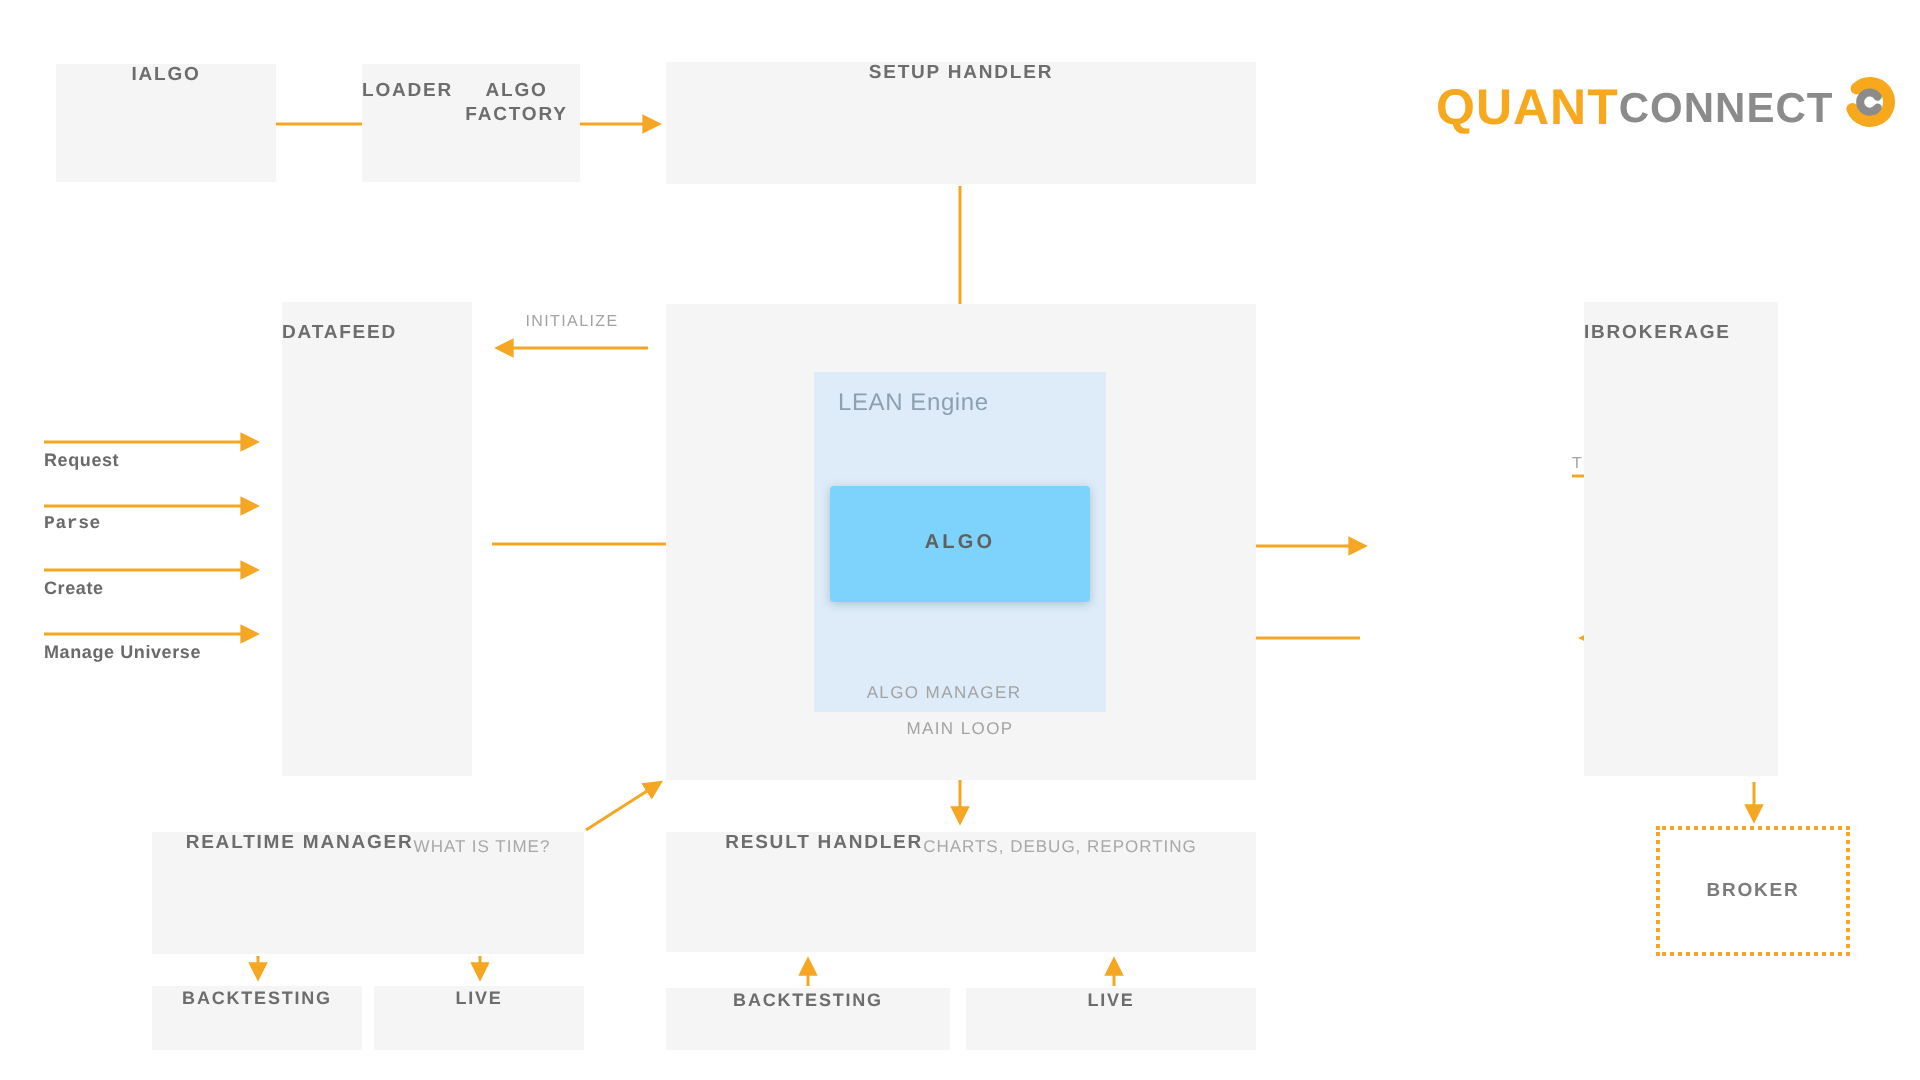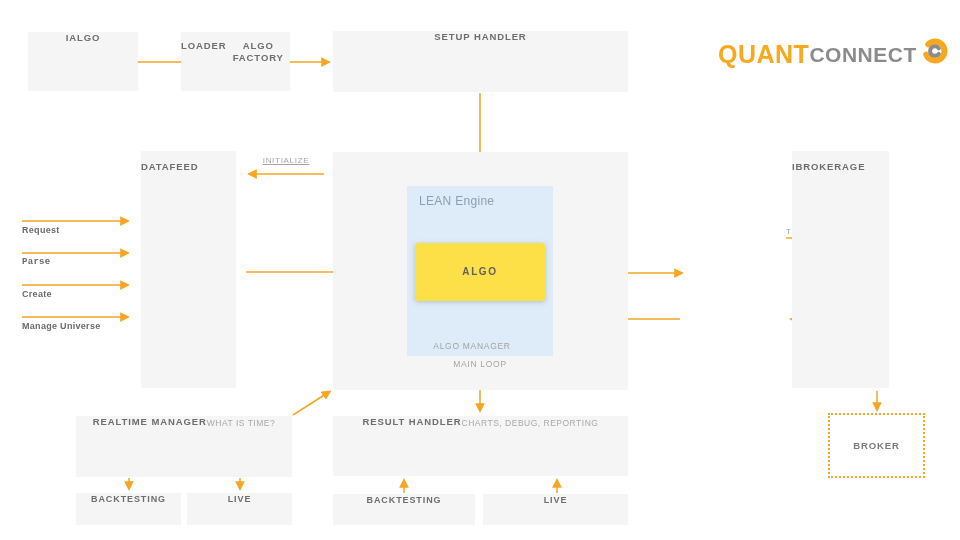--- a/index.html
+++ b/index.html
@@ -9,21 +9,21 @@
   }
   .box{position:absolute;background:#f5f5f6;display:flex;align-items:flex-start;justify-content:center;box-sizing:border-box;}
   .box.top-align{justify-content:flex-start;}
   .title{font-size:9.5px;font-weight:bold;color:#6d6d6d;letter-spacing:0.9px;text-align:center;line-height:12px;}
   .sub{font-size:8.5px;color:#a8a8a8;letter-spacing:0.5px;margin-top:2px;text-align:center;}
   .lbl{position:absolute;font-size:8px;color:#a3a3a3;letter-spacing:0.7px;text-align:center;}
   .side-lbl{position:absolute;font-size:9px;font-weight:bold;color:#6a6a6a;letter-spacing:0.3px;}
   .lean{position:absolute;left:407px;top:186px;width:146px;height:170px;background:#ddecf8;}
   .lean-title{position:absolute;left:12px;top:8px;font-size:12px;color:#8da0af;letter-spacing:0.3px;}
   .algo-box{
-    position:absolute;left:415px;top:243px;width:130px;height:58px;background:#fde047;
+    position:absolute;left:415px;top:243px;width:130px;height:58px;background:#7dd3fc;
     border-radius:2px;box-shadow:0 1px 5px rgba(90,110,130,0.35);
     display:flex;align-items:center;justify-content:center;
   }
   .algo-box .title{letter-spacing:1.6px;font-size:10px;color:#606060;}
   .broker{
     position:absolute;left:828px;top:413px;width:97px;height:65px;background:#ffffff;
     border:2px dotted #f5a623;box-sizing:border-box;
     display:flex;align-items:center;justify-content:center;
   }
   .footnote{position:absolute;left:640px;top:436px;width:186px;text-align:center;
@@ -92,21 +92,21 @@
 
   <span class="side-lbl" style="left:22px;top:225px;">Request</span>
   <span class="side-lbl" style="left:22px;top:257px;font-family:Liberation Mono, monospace;">Parse</span>
   <span class="side-lbl" style="left:22px;top:289px;">Create</span>
   <span class="side-lbl" style="left:22px;top:321px;">Manage Universe</span>
 
   <div class="box top-align" style="left:141px;top:151px;width:95px;height:237px;padding-top:10px;">
     <span class="title">DATAFEED</span>
   </div>
 
-  <span class="lbl" style="left:248px;top:156px;width:76px;text-decoration:underline;">INITIALIZE</span>
+  <span class="lbl" style="left:248px;top:156px;width:76px;">INITIALIZE</span>
   <span class="lbl" style="left:345px;top:258px;width:48px;font-size:7.5px;">SYNC UTC</span>
   <span class="lbl" style="left:580px;top:304px;width:40px;">FILLS</span>
   <span class="lbl" style="left:786px;top:227px;width:36px;">TRADES</span>
   <span class="lbl" style="left:789px;top:304px;width:34px;">FILLS</span>
 
   <div class="box" style="left:333px;top:152px;width:295px;height:238px;"></div>
   <div class="lean">
     <span class="lean-title">LEAN Engine</span>
   </div>
   <div class="algo-box">

